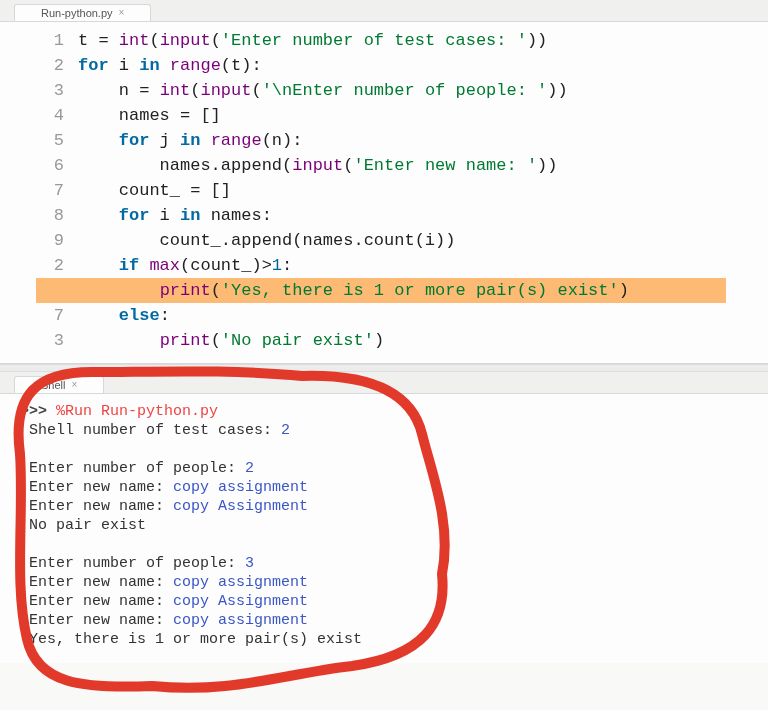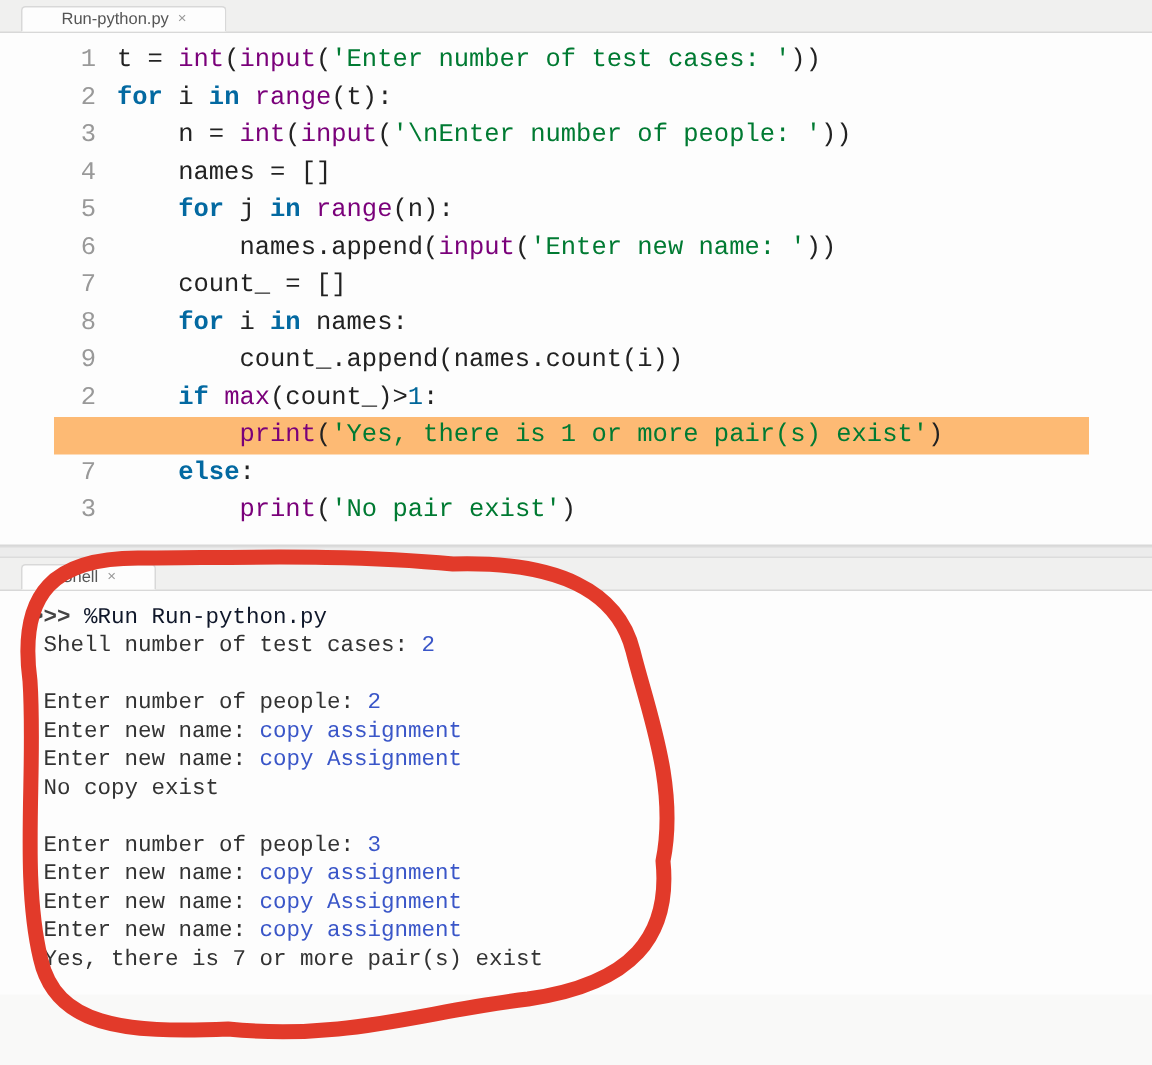--- a/index.html
+++ b/index.html
@@ -82,21 +82,21 @@
     background: #fdfdfd;
     font-family: "Courier New", monospace;
     font-size: 15px;
     line-height: 19px;
     padding: 8px 14px 14px 20px;
     white-space: pre;
     color: #333;
     position: relative;
   }
   .prompt { color: #444; font-weight: 600; }
-  .runcmd { color: #0f172a; text-align: right; }
+  .runcmd { color: #ef4444; text-align: right; }
   .input-val { color: #3a56c8; }
   svg.scribble {
     position: absolute;
     top: 364px;
     left: 2px;
     pointer-events: none;
   }
 </style>
 </head>
 <body>
@@ -135,27 +135,27 @@
     <span class="tab-close">×</span>
   </div>
 </div>
 
 <div class="shell"><span class="prompt">&gt;&gt;&gt;</span> <span class="runcmd">%Run Run-python.py</span>
  <span>Shell number of test cases: </span><span class="input-val">2</span>
  
  <span>Enter number of people: </span><span class="input-val">2</span>
  <span>Enter new name: </span><span class="input-val">copy assignment</span>
  <span>Enter new name: </span><span class="input-val">copy Assignment</span>
- <span>No copy exist</span>
+ <span>No pair exist</span>
  
  <span>Enter number of people: </span><span class="input-val">3</span>
  <span>Enter new name: </span><span class="input-val">copy assignment</span>
  <span>Enter new name: </span><span class="input-val">copy Assignment</span>
  <span>Enter new name: </span><span class="input-val">copy assignment</span>
- <span>Yes, there is 7 or more pair(s) exist</span>
+ <span>Yes, there is 1 or more pair(s) exist</span>
 </div>
 
 <svg class="scribble" width="470" height="340" viewBox="0 0 470 340">
   <path d="M 90 8
            C 35 8, 10 30, 18 90
            C 22 150, 12 220, 25 275
            C 35 320, 80 325, 150 322
            C 230 330, 280 310, 350 302
            C 420 292, 445 260, 440 210
            C 450 160, 430 110, 420 70

